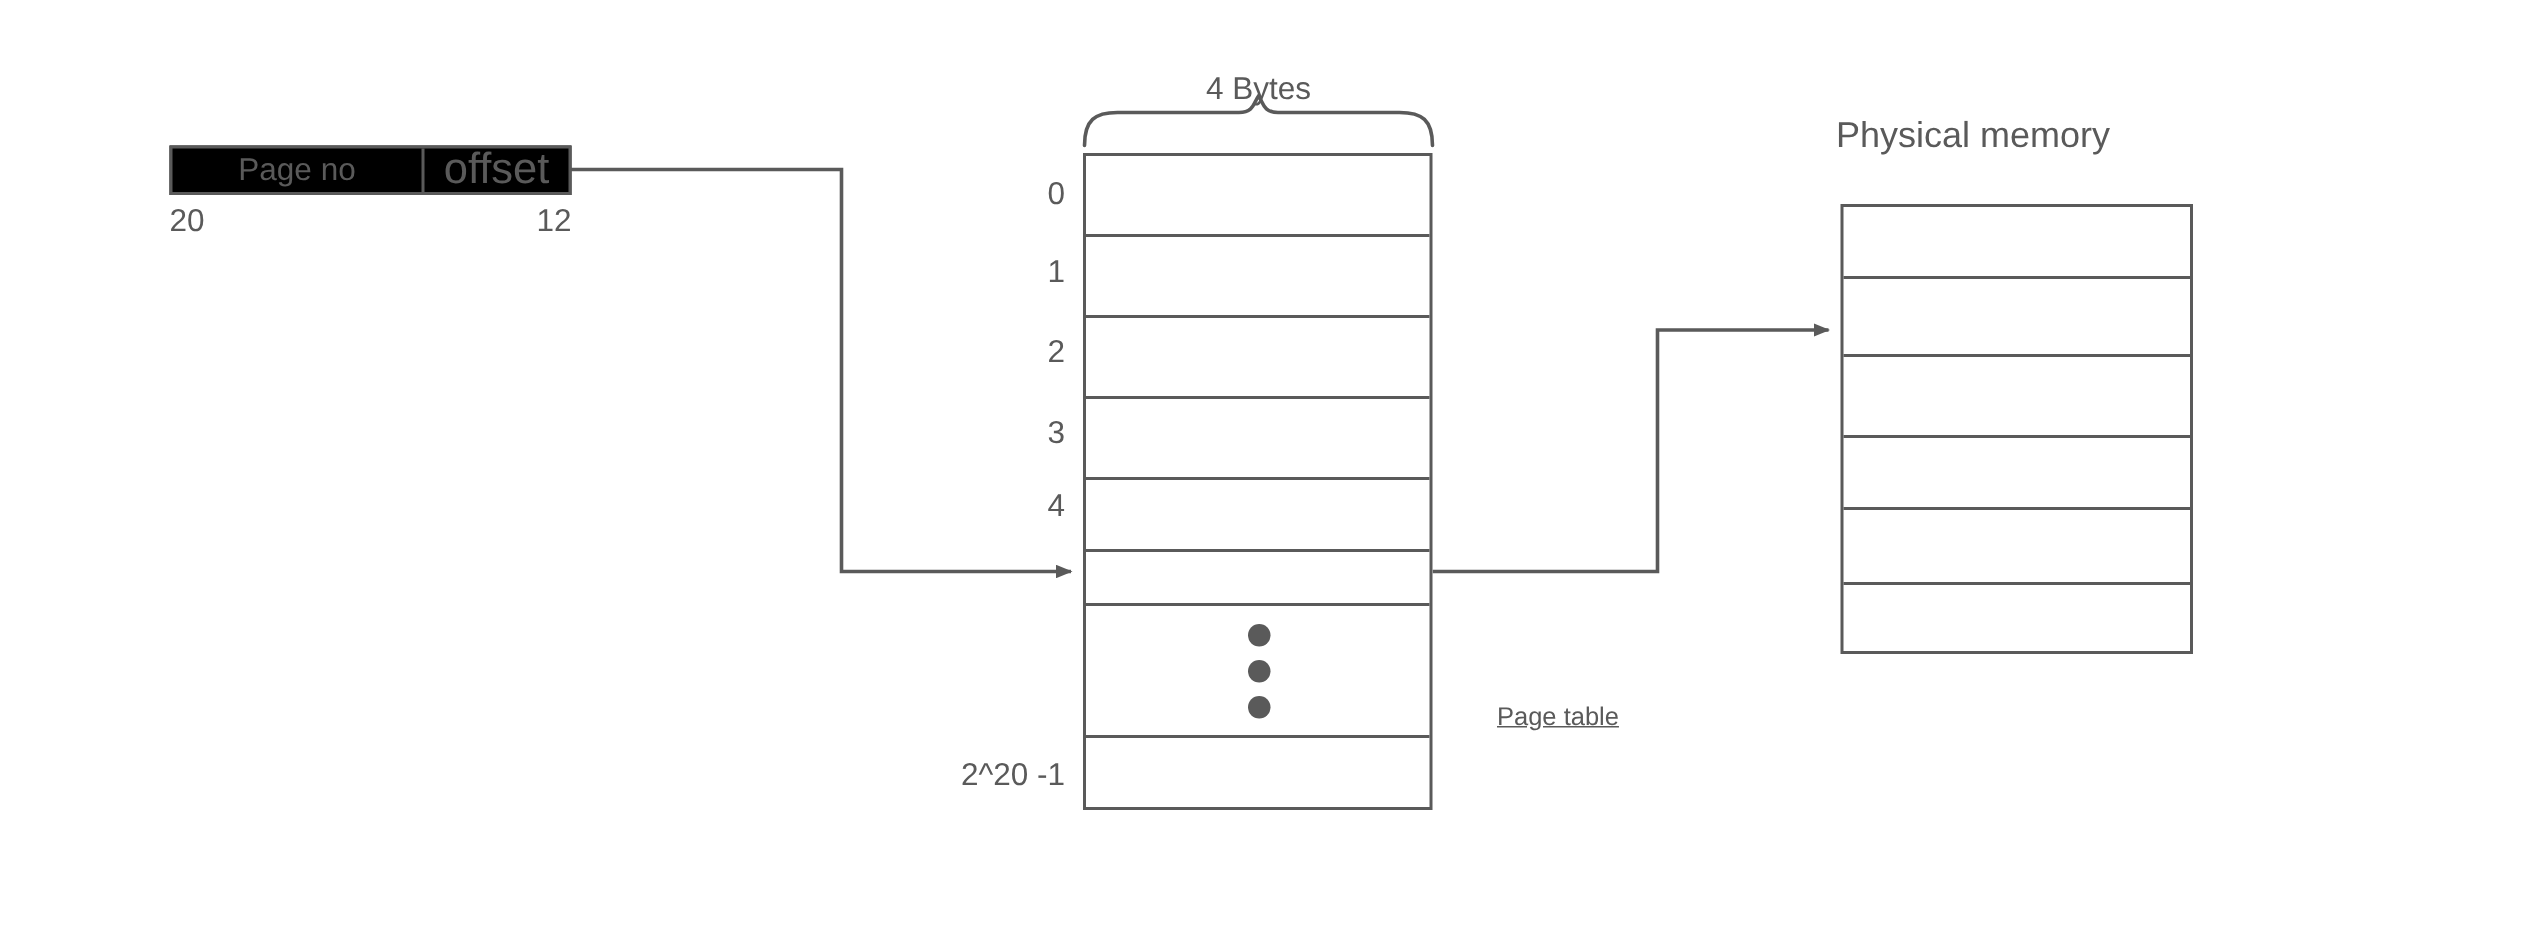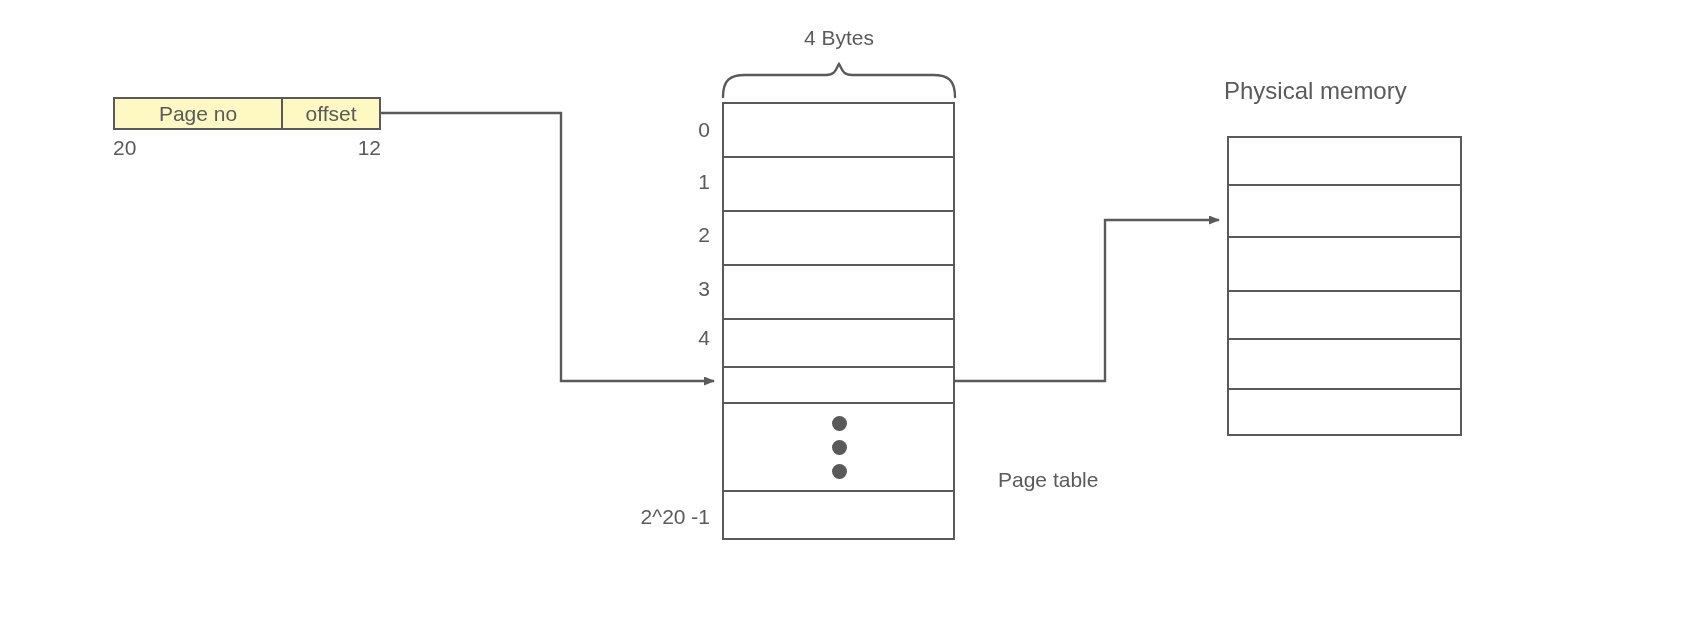--- a/index.html
+++ b/index.html
@@ -8,24 +8,24 @@
     width:1688px;height:620px;position:relative;overflow:hidden;
     font-family:"Liberation Sans","DejaVu Sans",sans-serif;
     color:#5a5a5a;
   }
   #canvas{position:absolute;left:0;top:0;width:1688px;height:620px;}
   .lbl{position:absolute;white-space:nowrap;color:#5a5a5a;}
   .t21{font-size:21px;}
 
   
   #va-box{position:absolute;left:113px;top:97px;width:268px;height:33px;
-          border:2px solid #5a5a5a;box-sizing:border-box;display:flex;background:#fef9c3;}
+          border:2px solid #5a5a5a;box-sizing:border-box;display:flex;background:#000000;}
   #va-pageno{flex:0 0 166px;border-right:2px solid #5a5a5a;
              display:flex;align-items:center;justify-content:center;font-size:21px;}
-  #va-offset{flex:1 1 auto;display:flex;align-items:center;justify-content:center;font-size:21px;}
+  #va-offset{flex:1 1 auto;display:flex;align-items:center;justify-content:center;font-size:29px;}
   #va-bits-pageno{left:113px;top:136px;width:166px;text-align:left;}
   #va-bits-offset{left:281px;top:136px;width:100px;text-align:right;}
 
   
   #pt-box{position:absolute;left:722px;top:102px;width:233px;height:438px;
           border:2px solid #5a5a5a;box-sizing:border-box;background:#fff;}
   .pt-row{position:absolute;left:0;width:100%;box-sizing:border-box;
           border-bottom:2px solid #5a5a5a;}
   .pt-row.last{border-bottom:none;}
   .idx{position:absolute;text-align:right;width:110px;font-size:21px;}
@@ -34,22 +34,22 @@
   .dot{position:absolute;width:15px;height:15px;border-radius:50%;background:#5a5a5a;}
 
   
   #pm-box{position:absolute;left:1227px;top:136px;width:235px;height:300px;
           border:2px solid #5a5a5a;box-sizing:border-box;background:#fff;}
   .pm-row{position:absolute;left:0;width:100%;box-sizing:border-box;
           border-bottom:2px solid #5a5a5a;}
   .pm-row.last{border-bottom:none;}
 
   #pm-title{left:1224px;top:77px;width:200px;text-align:left;font-size:24px;}
-  #bytes-label{left:728px;top:26px;width:222px;text-align:center;font-size:21px;}
-  #pt-title{left:998px;top:468px;font-size:21px;}
+  #bytes-label{left:728px;top:48px;width:222px;text-align:center;font-size:21px;}
+  #pt-title{left:998px;top:468px;font-size:17px;text-decoration:underline;}
 </style>
 </head>
 <body>
 
 <svg id="canvas" viewBox="0 0 1688 620" xmlns="http://www.w3.org/2000/svg">
   <defs>
     <marker id="arrowhead" markerWidth="11" markerHeight="9" refX="10" refY="4.5" orient="auto" markerUnits="userSpaceOnUse">
       <path d="M0,0 L11,4.5 L0,9 Z" fill="#5a5a5a"></path>
     </marker>
   </defs>

